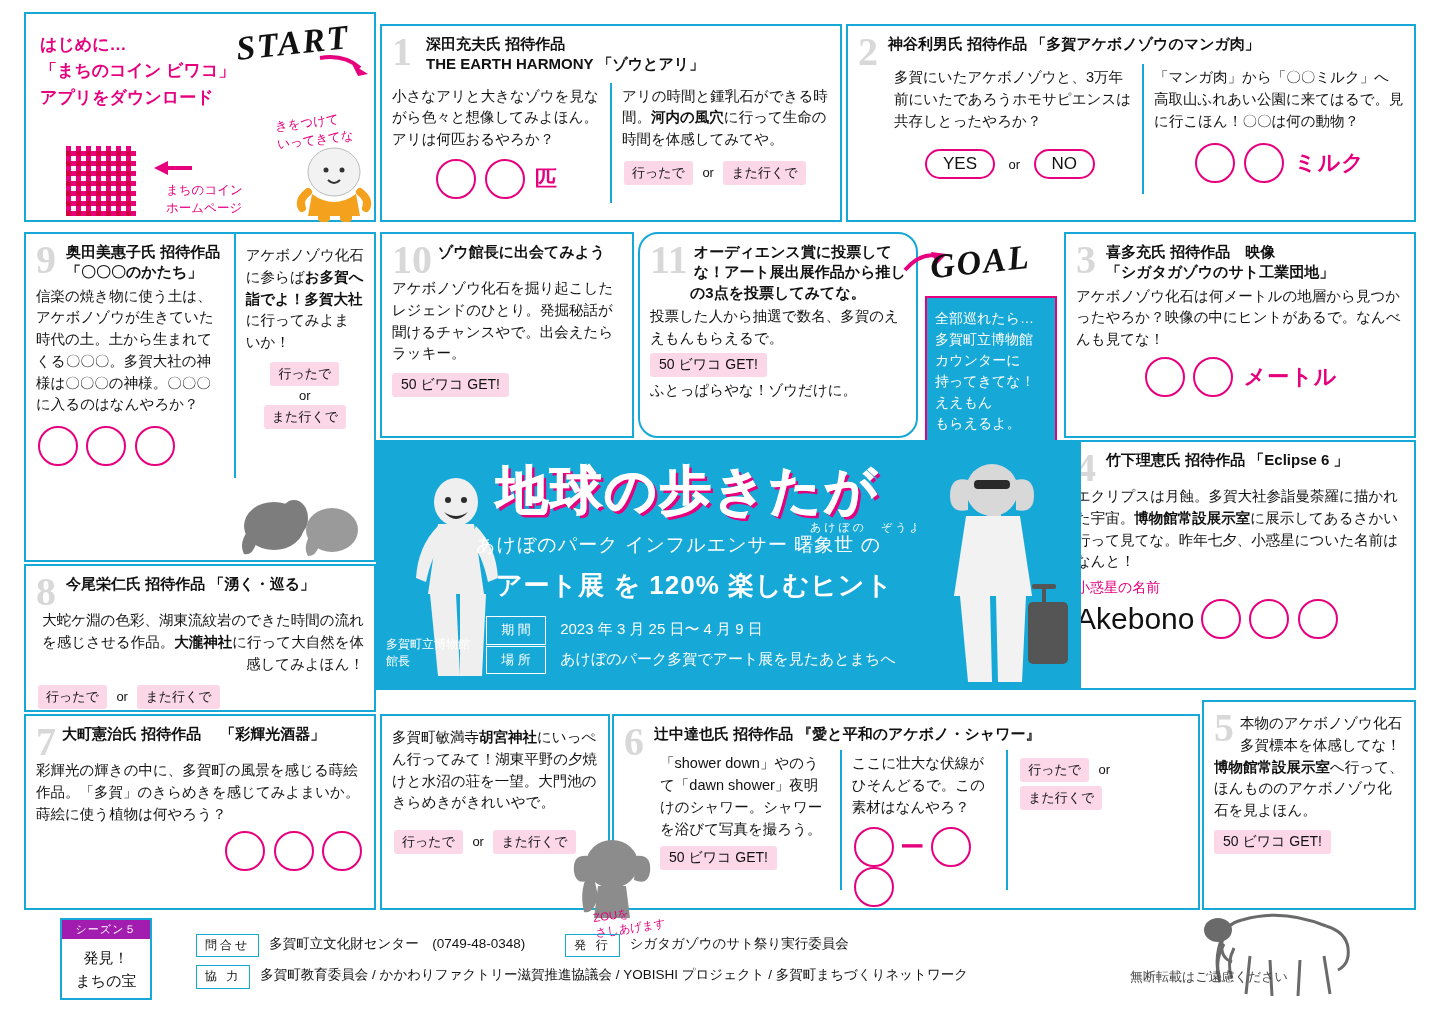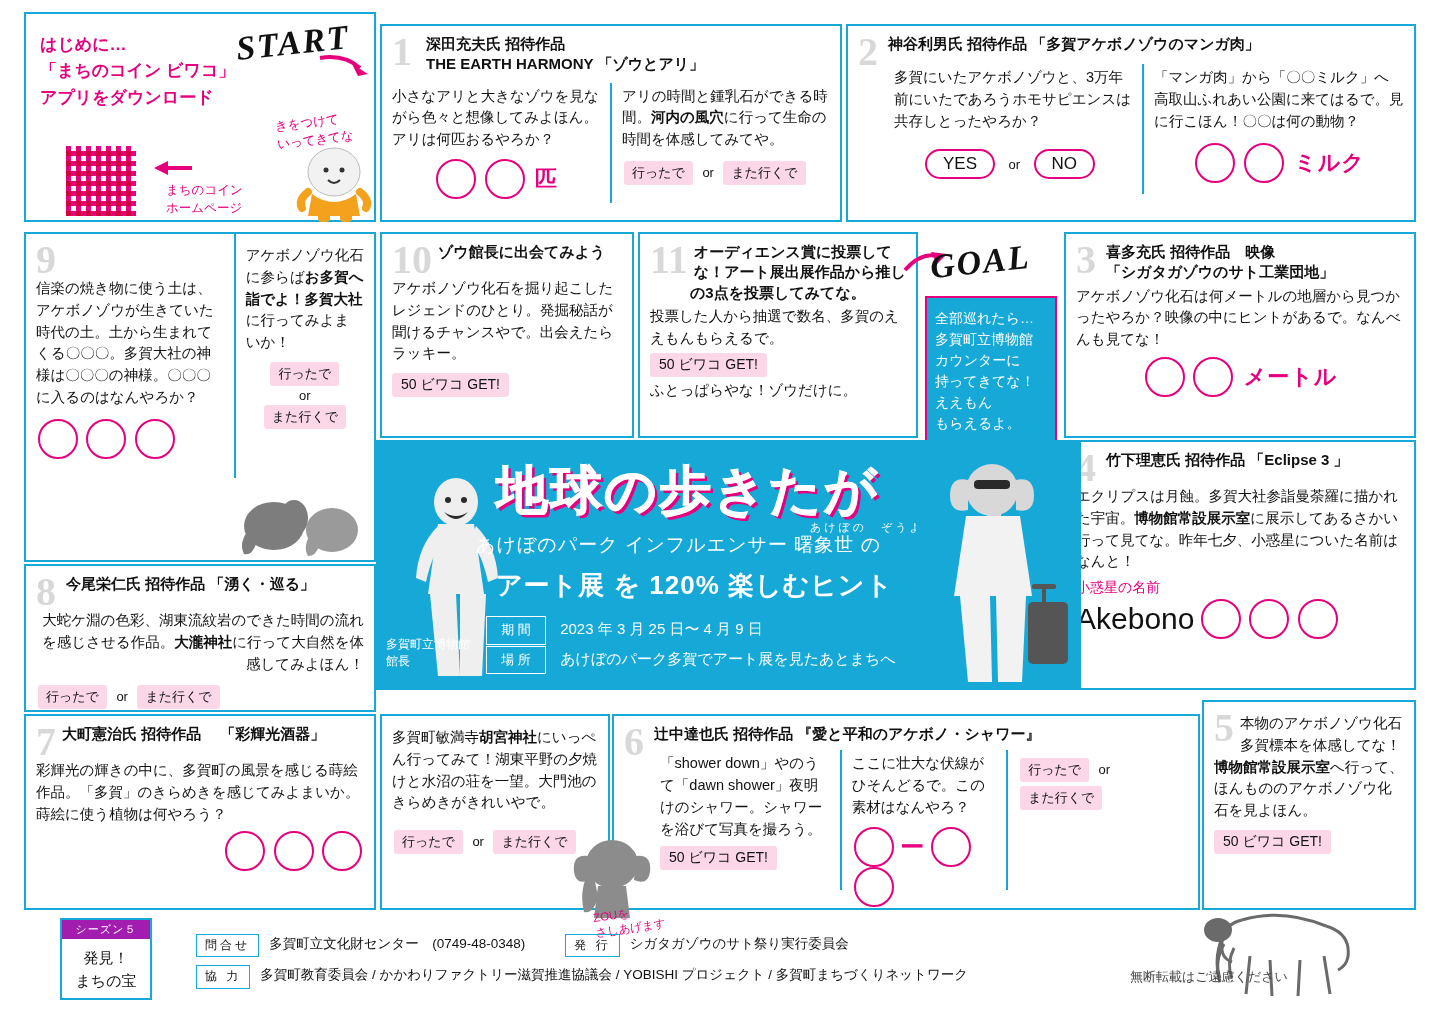--- a/index.html
+++ b/index.html
@@ -251,20 +251,24 @@
           <span class="unit">ミルク</span>
         </div>
       </div>
     </div>
   </div>
 
   <div class="card" style="left:24px; top:232px; width:352px; height:330px;">
     <div style="display:flex; height:100%;">
       <div style="flex:1.35; padding:8px 10px; border-right:2px solid #16a9d8;">
         <span class="num">9</span>
+        <div class="ttl" style="margin-left:30px;">
+          <div>奥田美惠子氏 招待作品</div>
+          <div>「〇〇〇のかたち」</div>
+        </div>
         <div class="body" style="clear:both;">信楽の焼き物に使う土は、アケボノゾウが生きていた時代の土。土から生まれてくる〇〇〇。多賀大社の神様は〇〇〇の神様。〇〇〇に入るのはなんやろか？</div>
         <div style="margin-top:10px;">
           <span class="circ lg"></span>
           <span class="circ lg"></span>
           <span class="circ lg"></span>
         </div>
       </div>
       <div style="flex:0.85; padding:8px 10px; position:relative;">
         <div class="body">
           <span>アケボノゾウ化石に参らば</span><b>お多賀へ詣でよ！多賀大社</b><span>に行ってみよまいか！</span>
@@ -294,21 +298,21 @@
     <div style="padding:8px 10px;">
       <span class="num">10</span>
       <div class="ttl" style="margin-left:44px;">ゾウ館長に出会てみよう</div>
       <div class="body" style="clear:both;">アケボノゾウ化石を掘り起こしたレジェンドのひとり。発掘秘話が聞けるチャンスやで。出会えたらラッキー。</div>
       <div style="margin-top:8px;">
         <span class="getpill">50 ビワコ GET!</span>
       </div>
     </div>
   </div>
 
-  <div class="card" style="left:638px; top:232px; width:280px; height:206px;">
+  <div class="card" style="left:638px; top:232px; width:280px; height:206px;border-radius:20px;">
     <div style="padding:8px 10px;">
       <span class="num">11</span>
       <div class="ttl" style="margin-left:40px;">オーディエンス賞に投票してな！アート展出展作品から推しの3点を投票してみてな。</div>
       <div class="body" style="clear:both;">投票した人から抽選で数名、多賀のええもんもらえるで。</div>
       <div style="margin-top:4px;">
         <span class="getpill">50 ビワコ GET!</span>
       </div>
       <div class="body">ふとっぱらやな！ゾウだけに。</div>
     </div>
   </div>
@@ -339,21 +343,21 @@
         <span class="circ lg"></span>
         <span class="circ lg"></span>
         <span class="unit">メートル</span>
       </div>
     </div>
   </div>
 
   <div class="card" style="left:1064px; top:440px; width:352px; height:250px;">
     <div style="padding:8px 10px;">
       <span class="num">4</span>
-      <div class="ttl" style="margin-left:30px;">竹下理恵氏 招待作品 「Eclipse 3 」</div>
+      <div class="ttl" style="margin-left:30px;">竹下理恵氏 招待作品 「Eclipse 6 」</div>
       <div class="body" style="clear:both;">
         <span>エクリプスは月蝕。多賀大社参詣曼荼羅に描かれた宇宙。</span><b>博物館常設展示室</b><span>に展示してあるさかい行って見てな。昨年七夕、小惑星についた名前はなんと！</span>
       </div>
       <div style="margin-top:6px; color:#e6007e; font-size:14px;">小惑星の名前</div>
       <div style="margin-top:2px;">
         <span style="font-size:30px; vertical-align:middle;">Akebono</span>
         <span class="circ lg"></span>
         <span class="circ lg"></span>
         <span class="circ lg"></span>
       </div>

